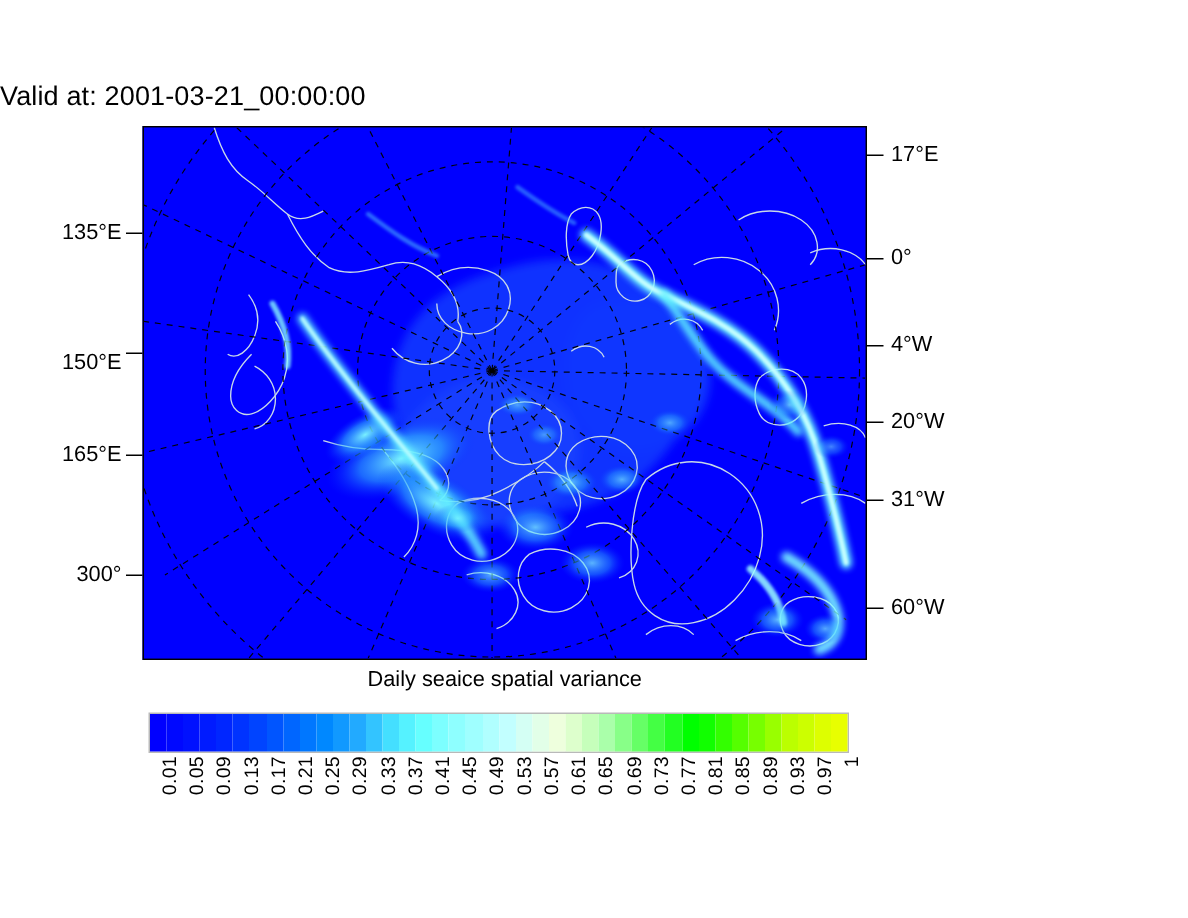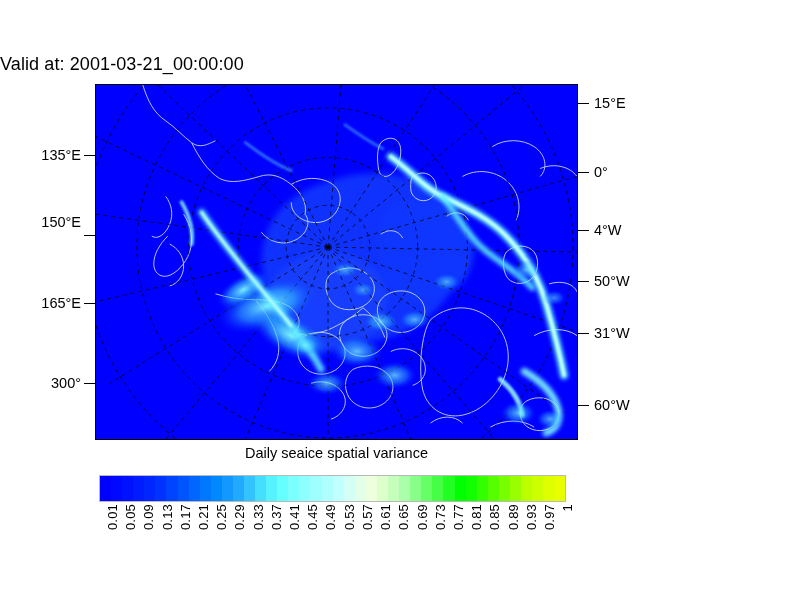--- a/index.html
+++ b/index.html
@@ -371,29 +371,29 @@
     <div class="cb-label" style="left: 389.339px;">0.85</div>
     <div class="cb-label" style="left: 407.546px;">0.89</div>
     <div class="cb-label" style="left: 425.752px;">0.93</div>
     <div class="cb-label" style="left: 443.959px;">0.97</div>
     <div class="cb-label" style="left: 462.166px;">1</div>
   </div>
 
 <div class="tick left" style="top: 155px;"></div>
 <div class="axis-label left" style="top: 148px;">135°E</div>
 <div class="tick left" style="top: 235px;"></div>
-<div class="axis-label left" style="top: 215px;">150°E</div>
+<div class="axis-label left" style="top: 235px;">150°E</div>
 <div class="tick left" style="top: 303px;"></div>
 <div class="axis-label left" style="top: 296px;">165°E</div>
 <div class="tick left" style="top: 383px;"></div>
 <div class="axis-label left" style="top: 376px;">300°</div>
 <div class="tick right" style="top: 103px;"></div>
-<div class="axis-label right" style="top: 96px;">15°E</div>
+<div class="axis-label right" style="top: 96px;">17°E</div>
 <div class="tick right" style="top: 172px;"></div>
 <div class="axis-label right" style="top: 165px;">0°</div>
 <div class="tick right" style="top: 230px;"></div>
 <div class="axis-label right" style="top: 223px;">4°W</div>
 <div class="tick right" style="top: 281px;"></div>
-<div class="axis-label right" style="top: 274px;">50°W</div>
+<div class="axis-label right" style="top: 274px;">20°W</div>
 <div class="tick right" style="top: 333px;"></div>
 <div class="axis-label right" style="top: 326px;">31°W</div>
 <div class="tick right" style="top: 405px;"></div>
 <div class="axis-label right" style="top: 398px; text-align: right;">60°W</div>
 
 </body></html>

